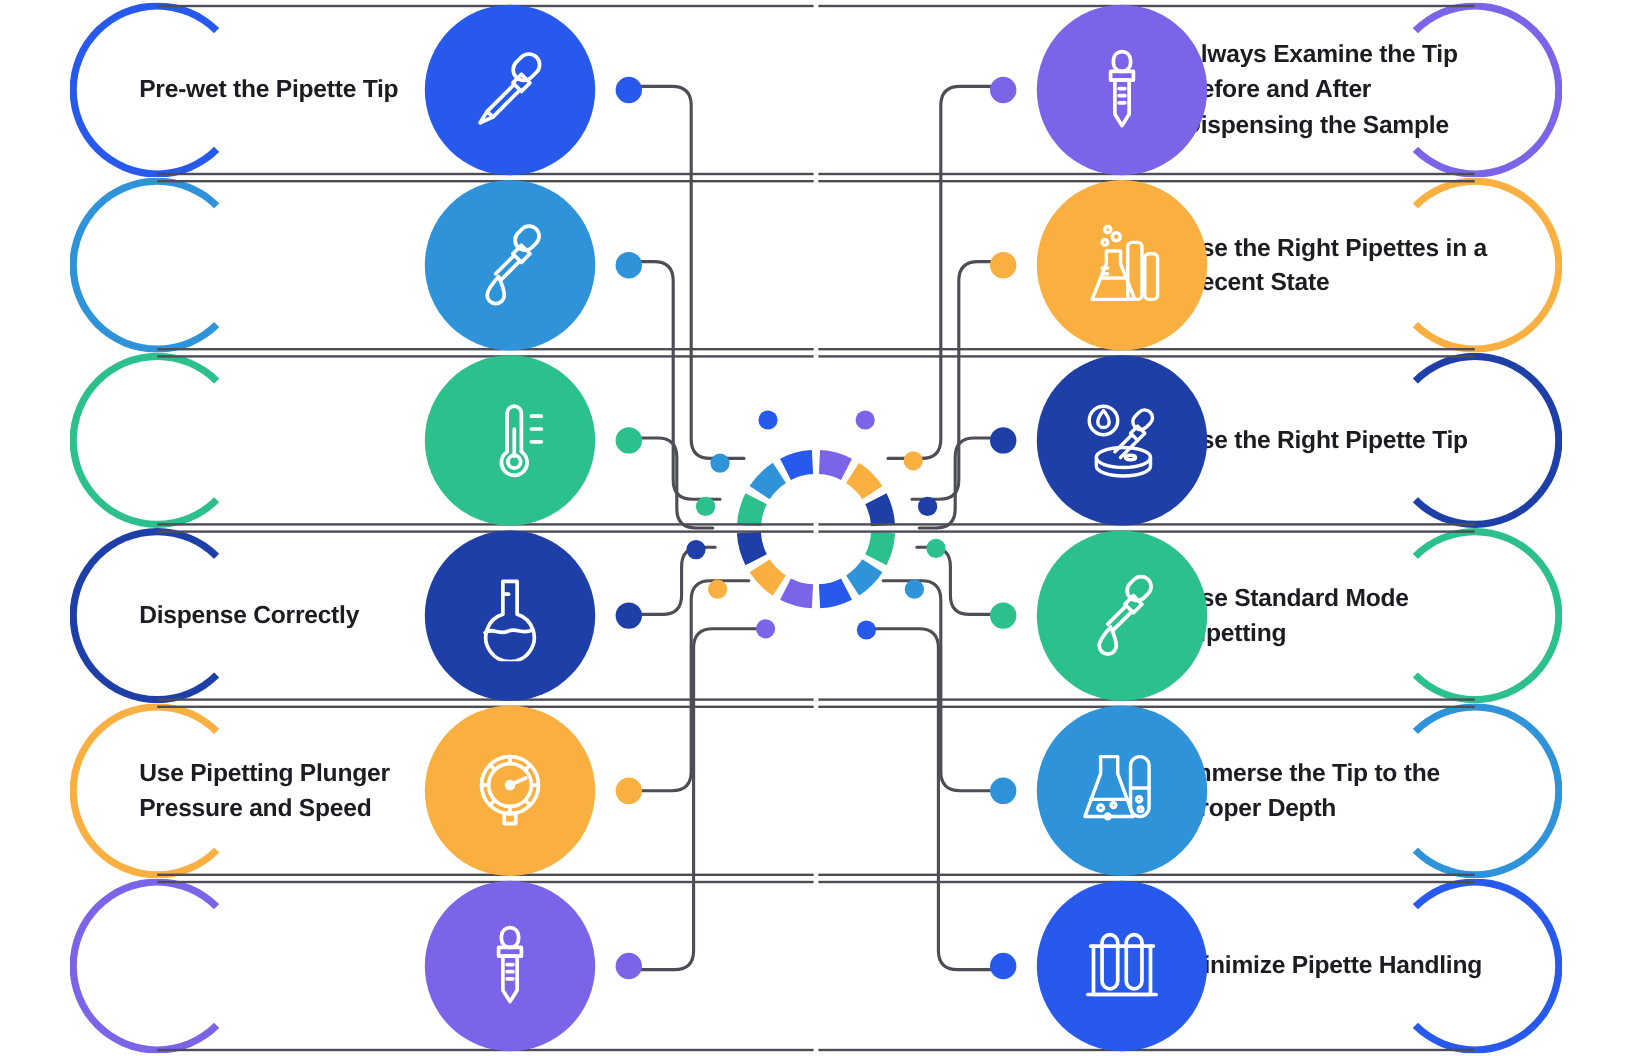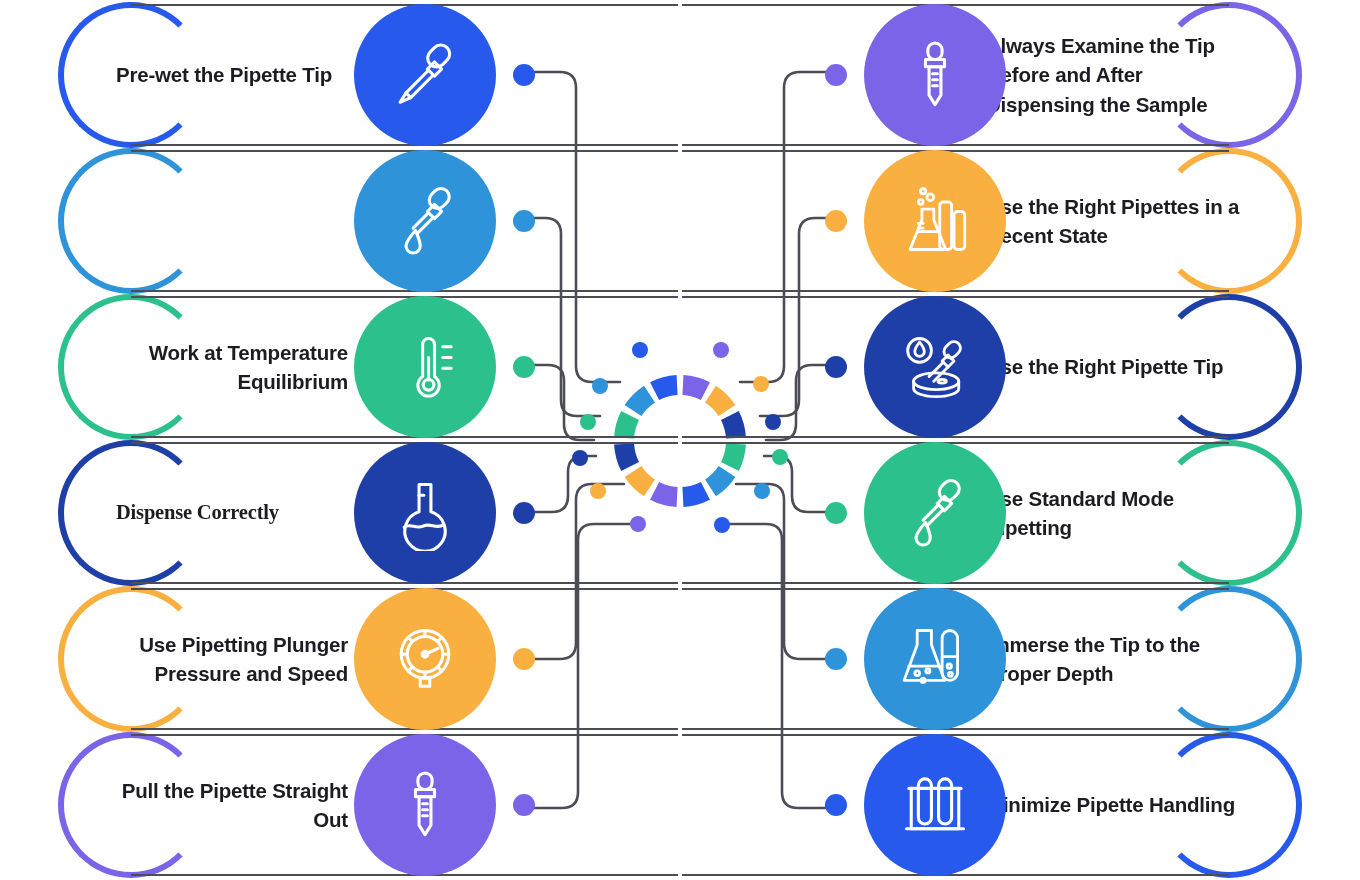--- a/index.html
+++ b/index.html
@@ -34,21 +34,21 @@
   .iconcircle{position:absolute;top:2px;width:142px;height:142px;border-radius:50%;
       background:var(--c);display:flex;align-items:center;justify-content:center;}
   .row.left .iconcircle{left:296px;}
   .row.right .iconcircle{right:296px;}
   .iconcircle svg{width:76px;height:76px;display:block;}
 
   
   .label{position:absolute;top:0;height:146px;display:flex;align-items:center;
      font-size:20.5px;font-weight:bold;color:#1c1c22;line-height:1.42;
      letter-spacing:-0.2px;}
-  .row.left .label{left:58px;width:232px;text-align:right;}
+  .row.left .label{left:58px;width:232px;}
   .row.right .label{right:58px;width:258px;}
 
   
   .node{position:absolute;top:62px;width:22px;height:22px;border-radius:50%;background:var(--c);}
   .row.left .node{left:455px;}
   .row.right .node{right:455px;}
 
   
   #hub{position:absolute;left:604px;top:365px;width:152px;height:152px;}
   #hub svg{display:block;}
@@ -145,34 +145,33 @@
     </div>
     <div class="node"></div>
   </div>
 </div>
 
 <div class="row left" style="top: 294px; --c: #2CC08C;">
   <div class="pill">
     <div class="cap"></div>
     <div class="rail top"></div>
     <div class="rail bot"></div>
-    <div class="label">Work at Temperature Equilibrium</div>
     <div class="iconcircle">
       <svg viewBox="0 0 64 64" fill="none" stroke="#fff" stroke-width="2.6" stroke-linecap="round" stroke-linejoin="round">
         <path d="M30 40V13a5 5 0 0 1 10 0v27a9 9 0 1 1-10 0Z"></path>
         <circle cx="35" cy="47" r="4.5"></circle>
         <path d="M35 43V24"></path>
         <path d="M47 15h7M47 24h7M47 33h7"></path>
       </svg>
     </div>
     <div class="node"></div>
   </div>
 </div>
 
-<div class="row left" style="top: 440px; font-family: Liberation Serif, serif; --c: #1F3FA8;">
+<div class="row left" style="top: 440px; --c: #1F3FA8;">
   <div class="pill">
     <div class="cap"></div>
     <div class="rail top"></div>
     <div class="rail bot"></div>
     <div class="label">Dispense Correctly</div>
     <div class="iconcircle">
       <svg viewBox="0 0 64 64" fill="none" stroke="#fff" stroke-width="2.6" stroke-linecap="round" stroke-linejoin="round">
         <path d="M27 8h10v23a17 17 0 1 1-10 0Z"></path>
         <path d="M14.5 44c5-4 10 2 16-1s11 3 17-1"></path>
         <path d="M27 17h4"></path>
@@ -200,21 +199,20 @@
     </div>
     <div class="node"></div>
   </div>
 </div>
 
 <div class="row left" style="top: 732px; --c: #7B64E8;">
   <div class="pill">
     <div class="cap"></div>
     <div class="rail top"></div>
     <div class="rail bot"></div>
-    <div class="label">Pull the Pipette Straight Out</div>
     <div class="iconcircle">
       <svg viewBox="0 0 64 64" fill="none" stroke="#fff" stroke-width="2.6" stroke-linecap="round" stroke-linejoin="round">
         <rect x="26" y="5" width="12" height="14" rx="6"></rect>
         <path d="M24 19h16v6H24z"></path>
         <path d="M27 25h10v24l-5 8-5-8z"></path>
         <path d="M30 31h4M30 36h4M30 41h4"></path>
       </svg>
     </div>
     <div class="node"></div>
   </div>

